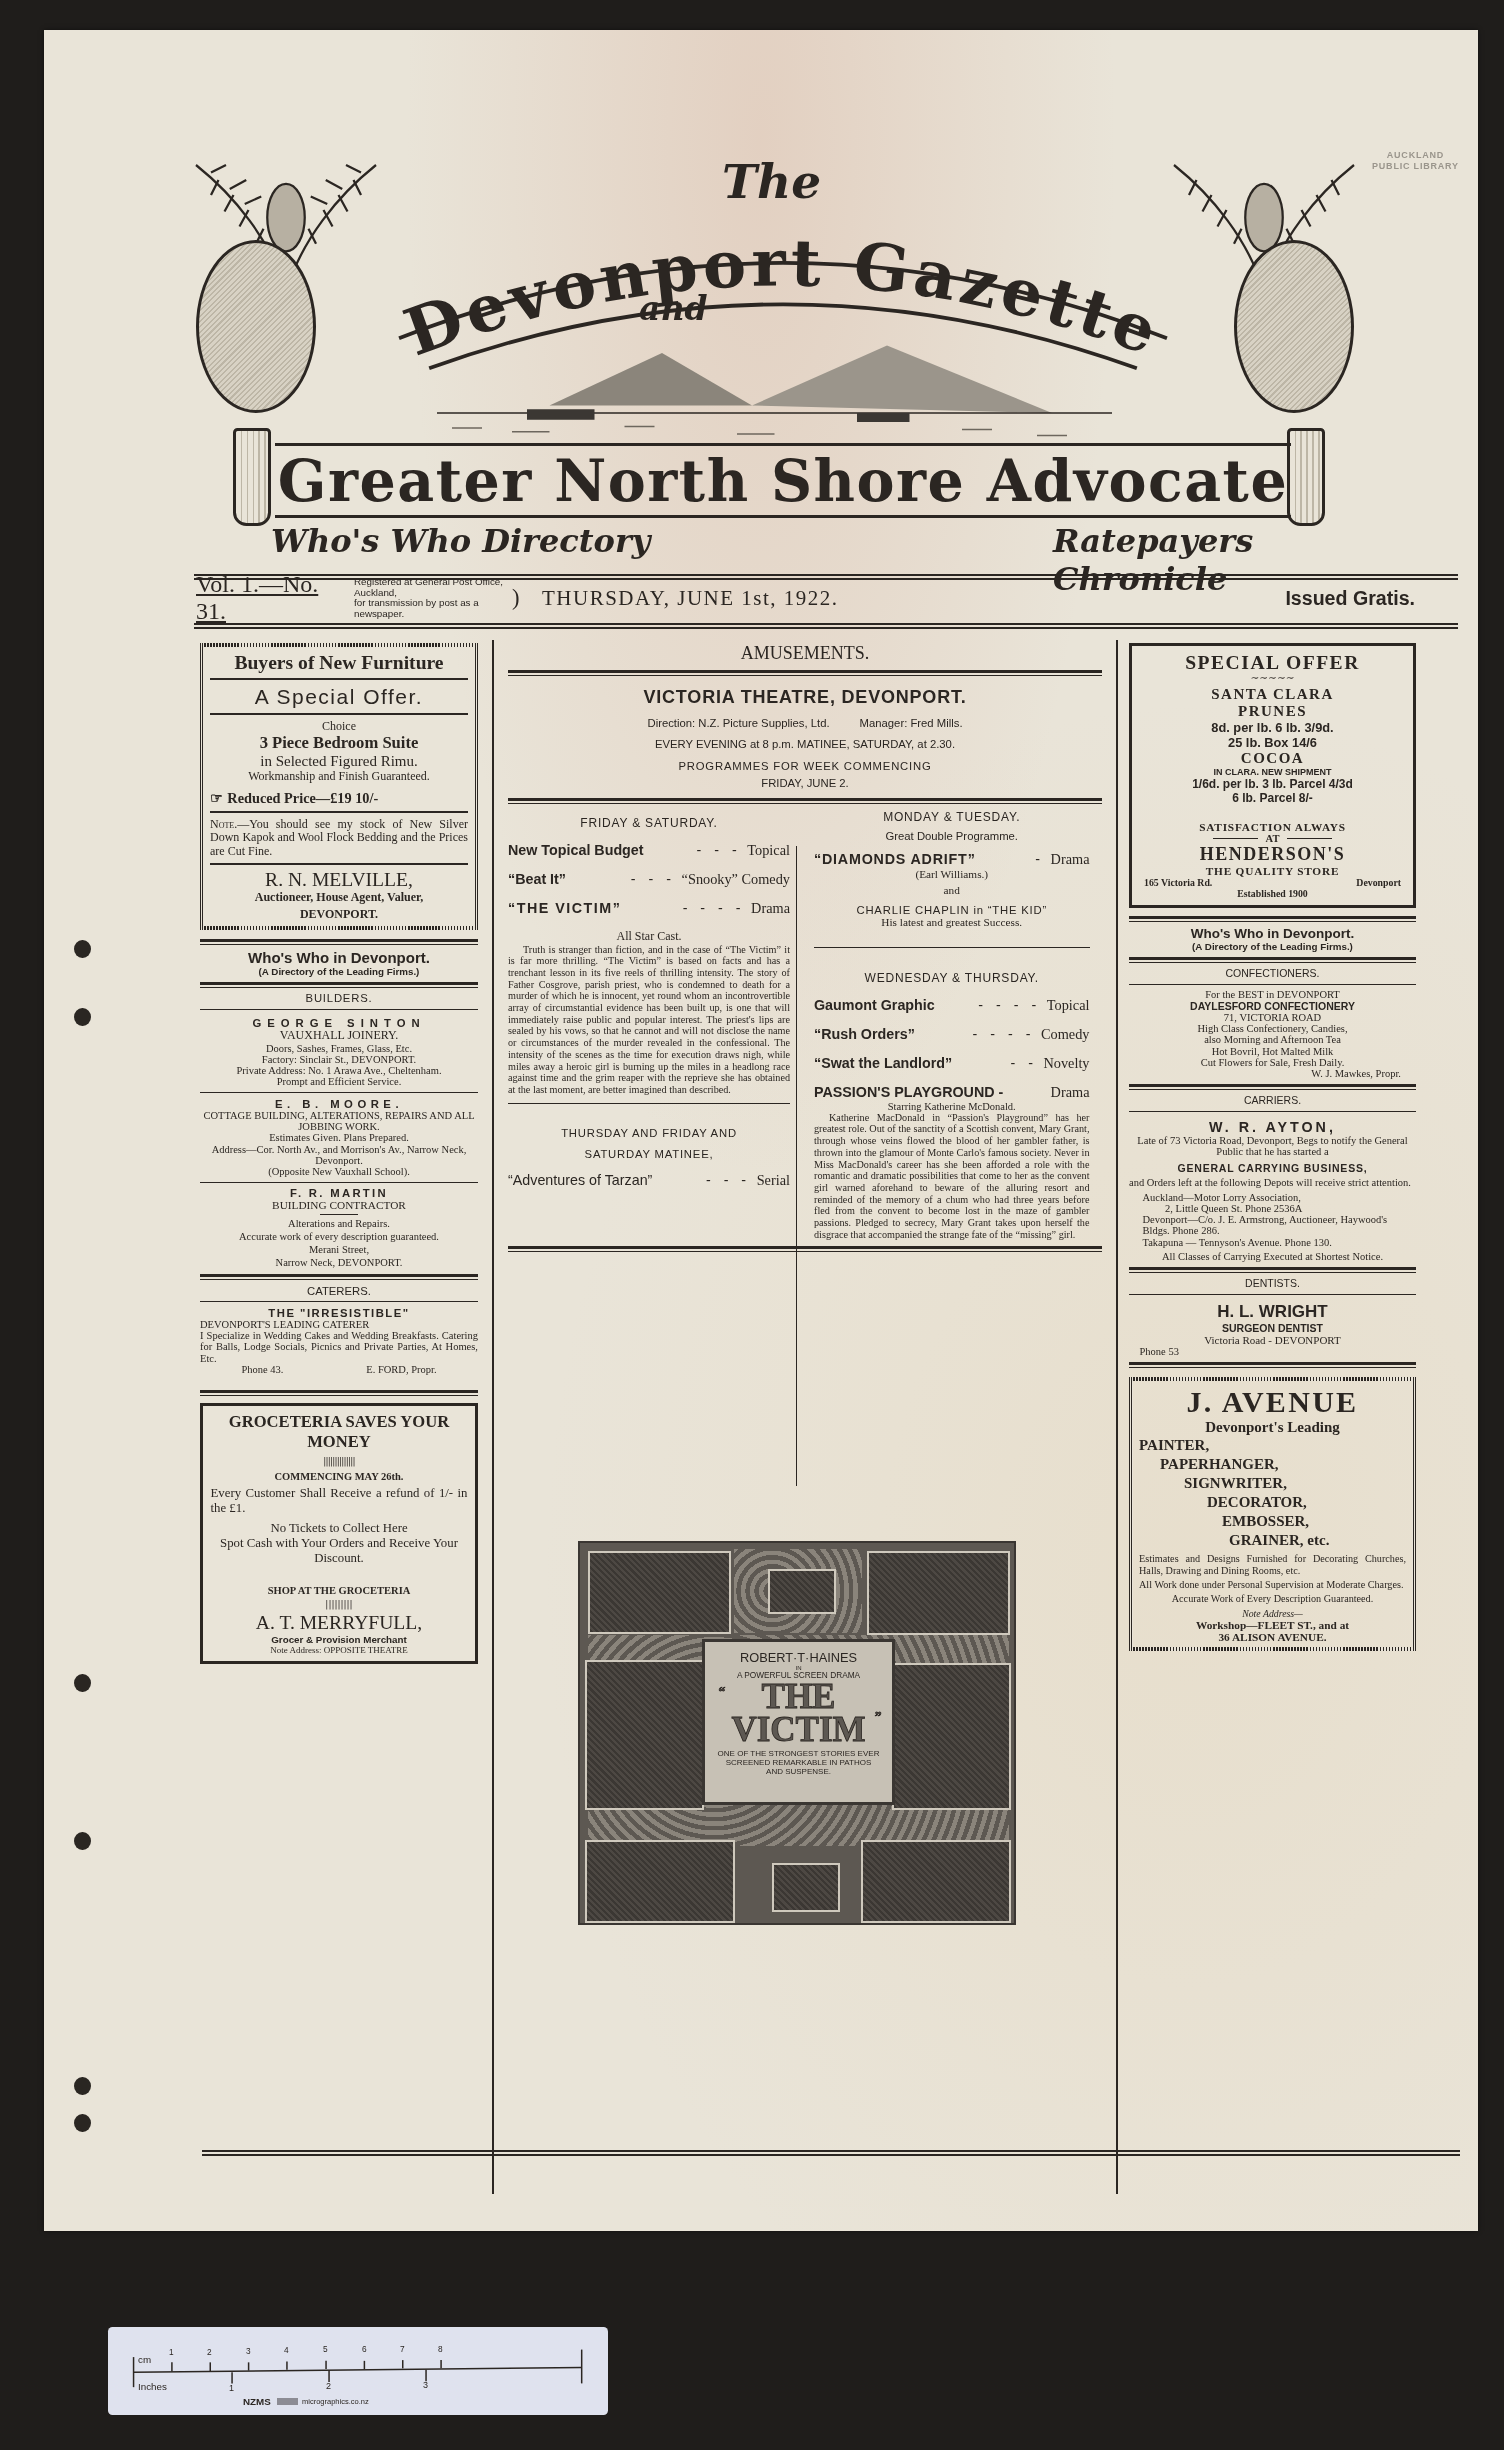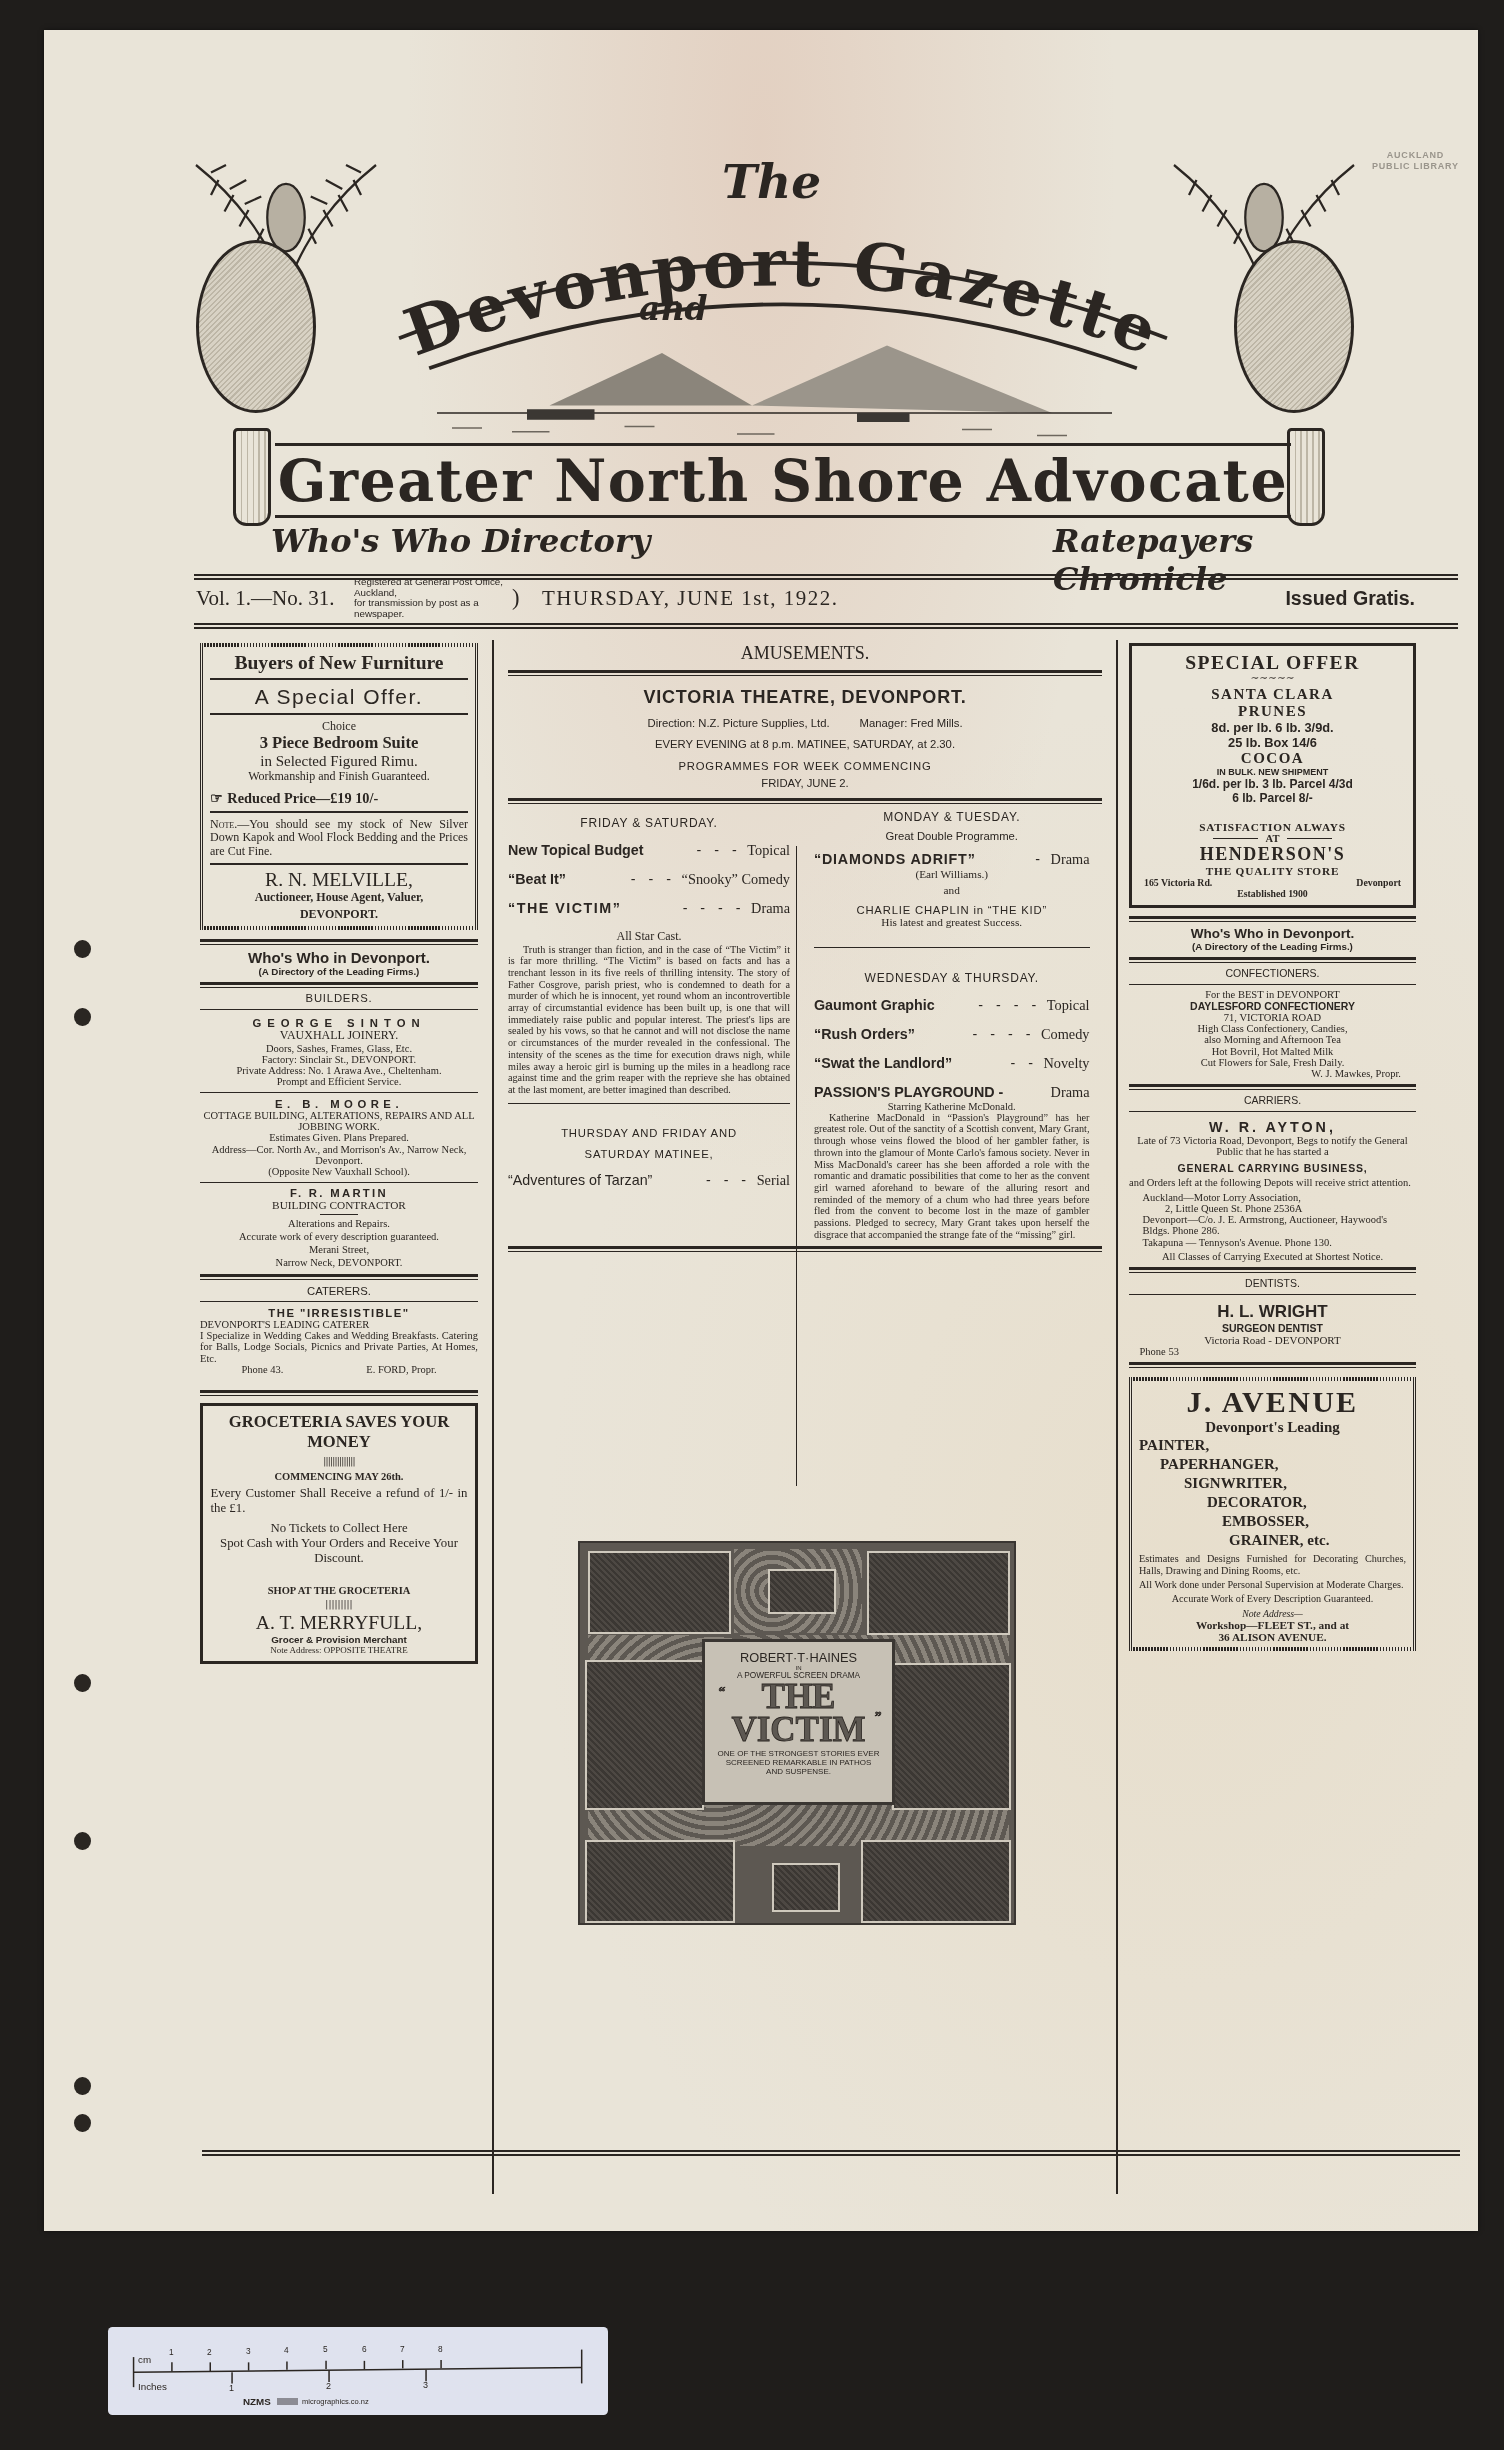--- a/index.html
+++ b/index.html
@@ -23,21 +23,21 @@
   .medallion { position: absolute; top: 90px; width: 120px; height: 173px; border: 3.8px solid #2b2622; border-radius: 50%; background: repeating-linear-gradient(135deg, #d8d2c4 0 2.3px, #bdb6a6 2.3px 3.8px); }
   .fern { position: absolute; top: 0; width: 196px; height: 150px; }
   .mh-advocate-bar { position: absolute; left: 105px; top: 290px; width: 971px; height: 75px; border-top: 3.8px solid #2b2622; border-bottom: 3.8px solid #2b2622; display: flex; align-items: center; justify-content: center; }
   .mh-advocate { font-family: "DejaVu Serif", serif; font-weight: bold; font-size: 57px; letter-spacing: 1.5px; }
   .mh-sub { position: absolute; top: 372px; font-family: "DejaVu Serif", serif; font-style: italic; font-weight: bold; font-size: 32px; }
   .pillar { position: absolute; top: 278px; width: 38px; height: 98px; border: 3px solid #2b2622; border-radius: 4.5px 4.5px 13.5px 13.5px; background: repeating-linear-gradient(90deg, #e9e4d8 0 4.5px, #bdb6a6 4.5px 6px); }
 
   
   .rule-double { position: absolute; height: 6px; border-top: 2.3px solid #2b2622; border-bottom: 2.3px solid #2b2622; }
   .dateline { position: absolute; left: 196px; top: 581px; width: 1219px; height: 30px; display: flex; align-items: center; font-family: "Liberation Serif", serif; }
-  .dl-vol { font-size: 21px; width: 158px; }
+  .dl-vol { font-size: 24px; width: 158px; text-decoration: underline; }
   .dl-reg { font-size: 9.8px; line-height: 10.5px; width: 158px; font-family: "Liberation Sans", sans-serif; }
   .dl-paren { font-size: 22.6px; width: 30px; }
   .dl-date { font-size: 21px; letter-spacing: 1.5px; flex: 1; }
   .dl-issued { font-size: 19.6px; font-weight: bold; font-family: "Liberation Sans", sans-serif; }
 
   
   .col { position: absolute; top: 640px; }
   .col-left { left: 199px; width: 286px; }
   .col-mid { left: 508px; width: 606px; }
   .col-right { left: 1123px; width: 286px; }
@@ -362,21 +362,21 @@
 
   <div class="col col-right" style="left:1085px;top:613px;width:287px">
     <div class="box-solid">
       <div class="c serif b" style="font-size:19.6px;letter-spacing:1.5px">SPECIAL OFFER</div>
       <div class="c" style="font-size:10.5px;line-height:7.5px">∼∼∼∼∼</div>
       <div class="c serif b" style="font-size:15px;letter-spacing:1.5px;margin-top:4.5px">SANTA CLARA</div>
       <div class="c serif b" style="font-size:15px;letter-spacing:1.5px">PRUNES</div>
       <div class="c sans b" style="font-size:12.8px">8d. per lb.   6 lb. 3/9d.</div>
       <div class="c sans b" style="font-size:12.8px">25 lb. Box 14/6</div>
       <div class="c serif b" style="font-size:15px;letter-spacing:1.5px">COCOA</div>
-      <div class="c sans b" style="font-size:9px">IN BULK. NEW SHIPMENT</div>
+      <div class="c sans b" style="font-size:9px">IN CLARA. NEW SHIPMENT</div>
       <div class="c sans b" style="font-size:12px">1/6d. per lb.  3 lb. Parcel 4/3d</div>
       <div class="c sans b" style="font-size:12px">6 lb. Parcel 8/-</div>
       <div class="c serif b" style="font-size:11.3px;margin-top:16px;letter-spacing:0.8px">SATISFACTION ALWAYS</div>
       <div class="c serif b" style="font-size:10.5px;display:flex;align-items:center;gap:7.5px;justify-content:center">
         <span style="width:45px;border-top:1.5px solid #2b2622"></span>
           <span>AT</span>
           <span style="width:45px;border-top:1.5px solid #2b2622"></span>
       </div>
       <div class="c serif b" style="font-size:18px;letter-spacing:1.5px">HENDERSON'S</div>
       <div class="c serif b" style="font-size:11.3px;letter-spacing:0.8px">THE QUALITY STORE</div>

